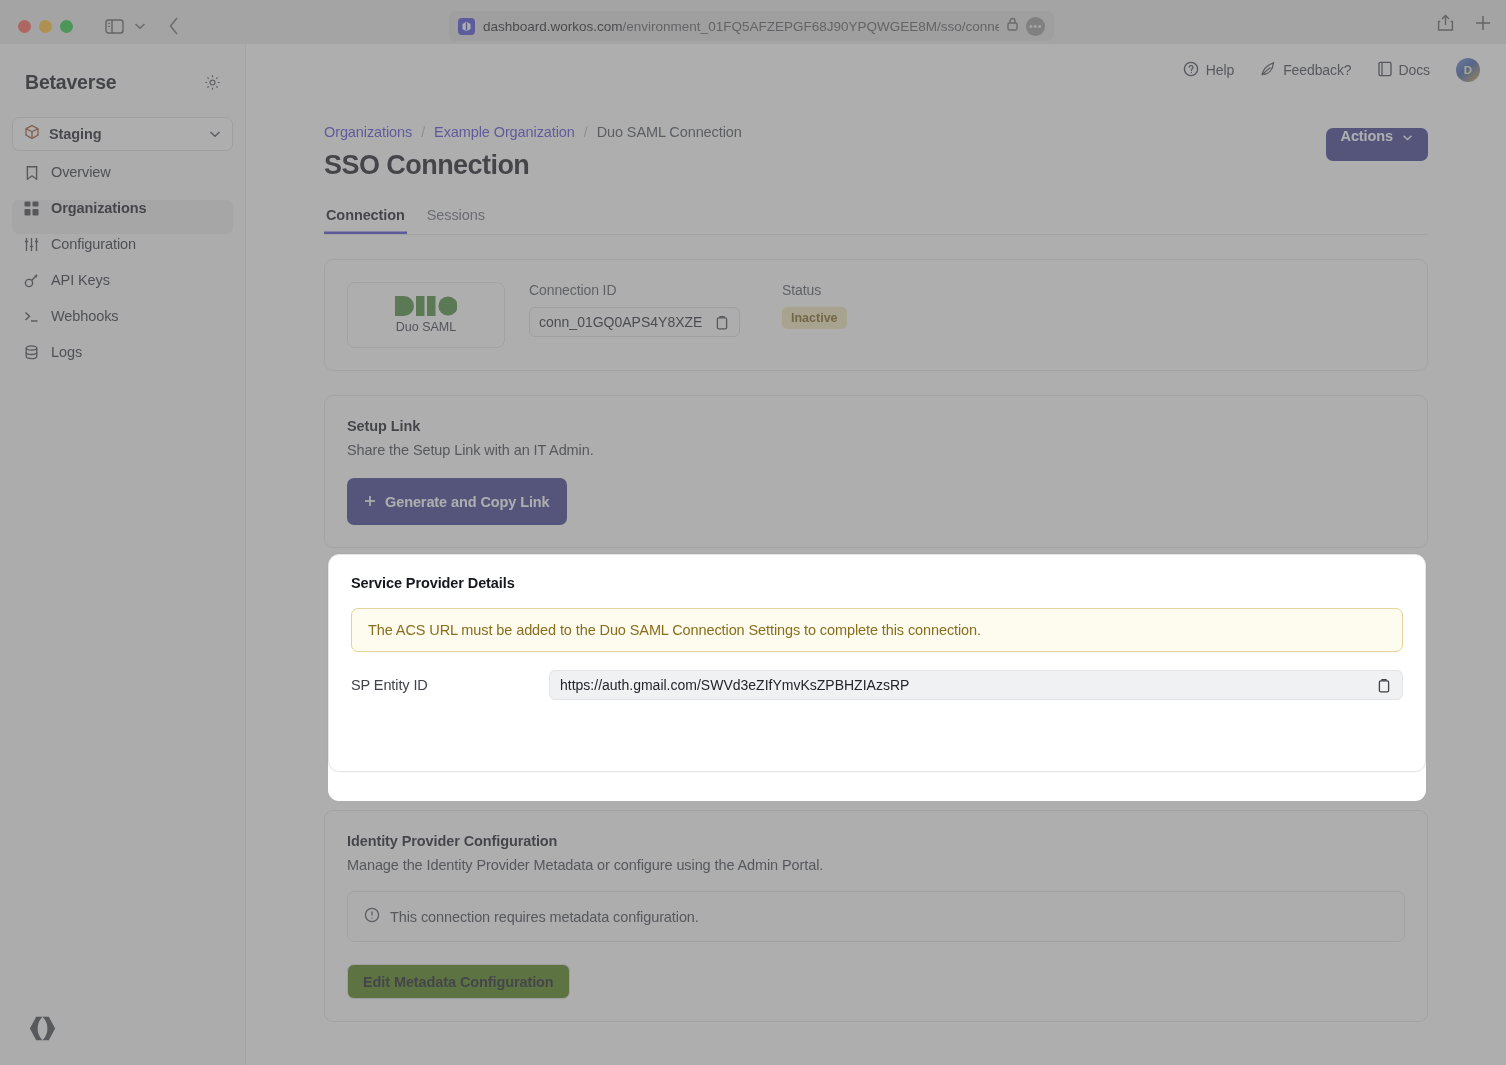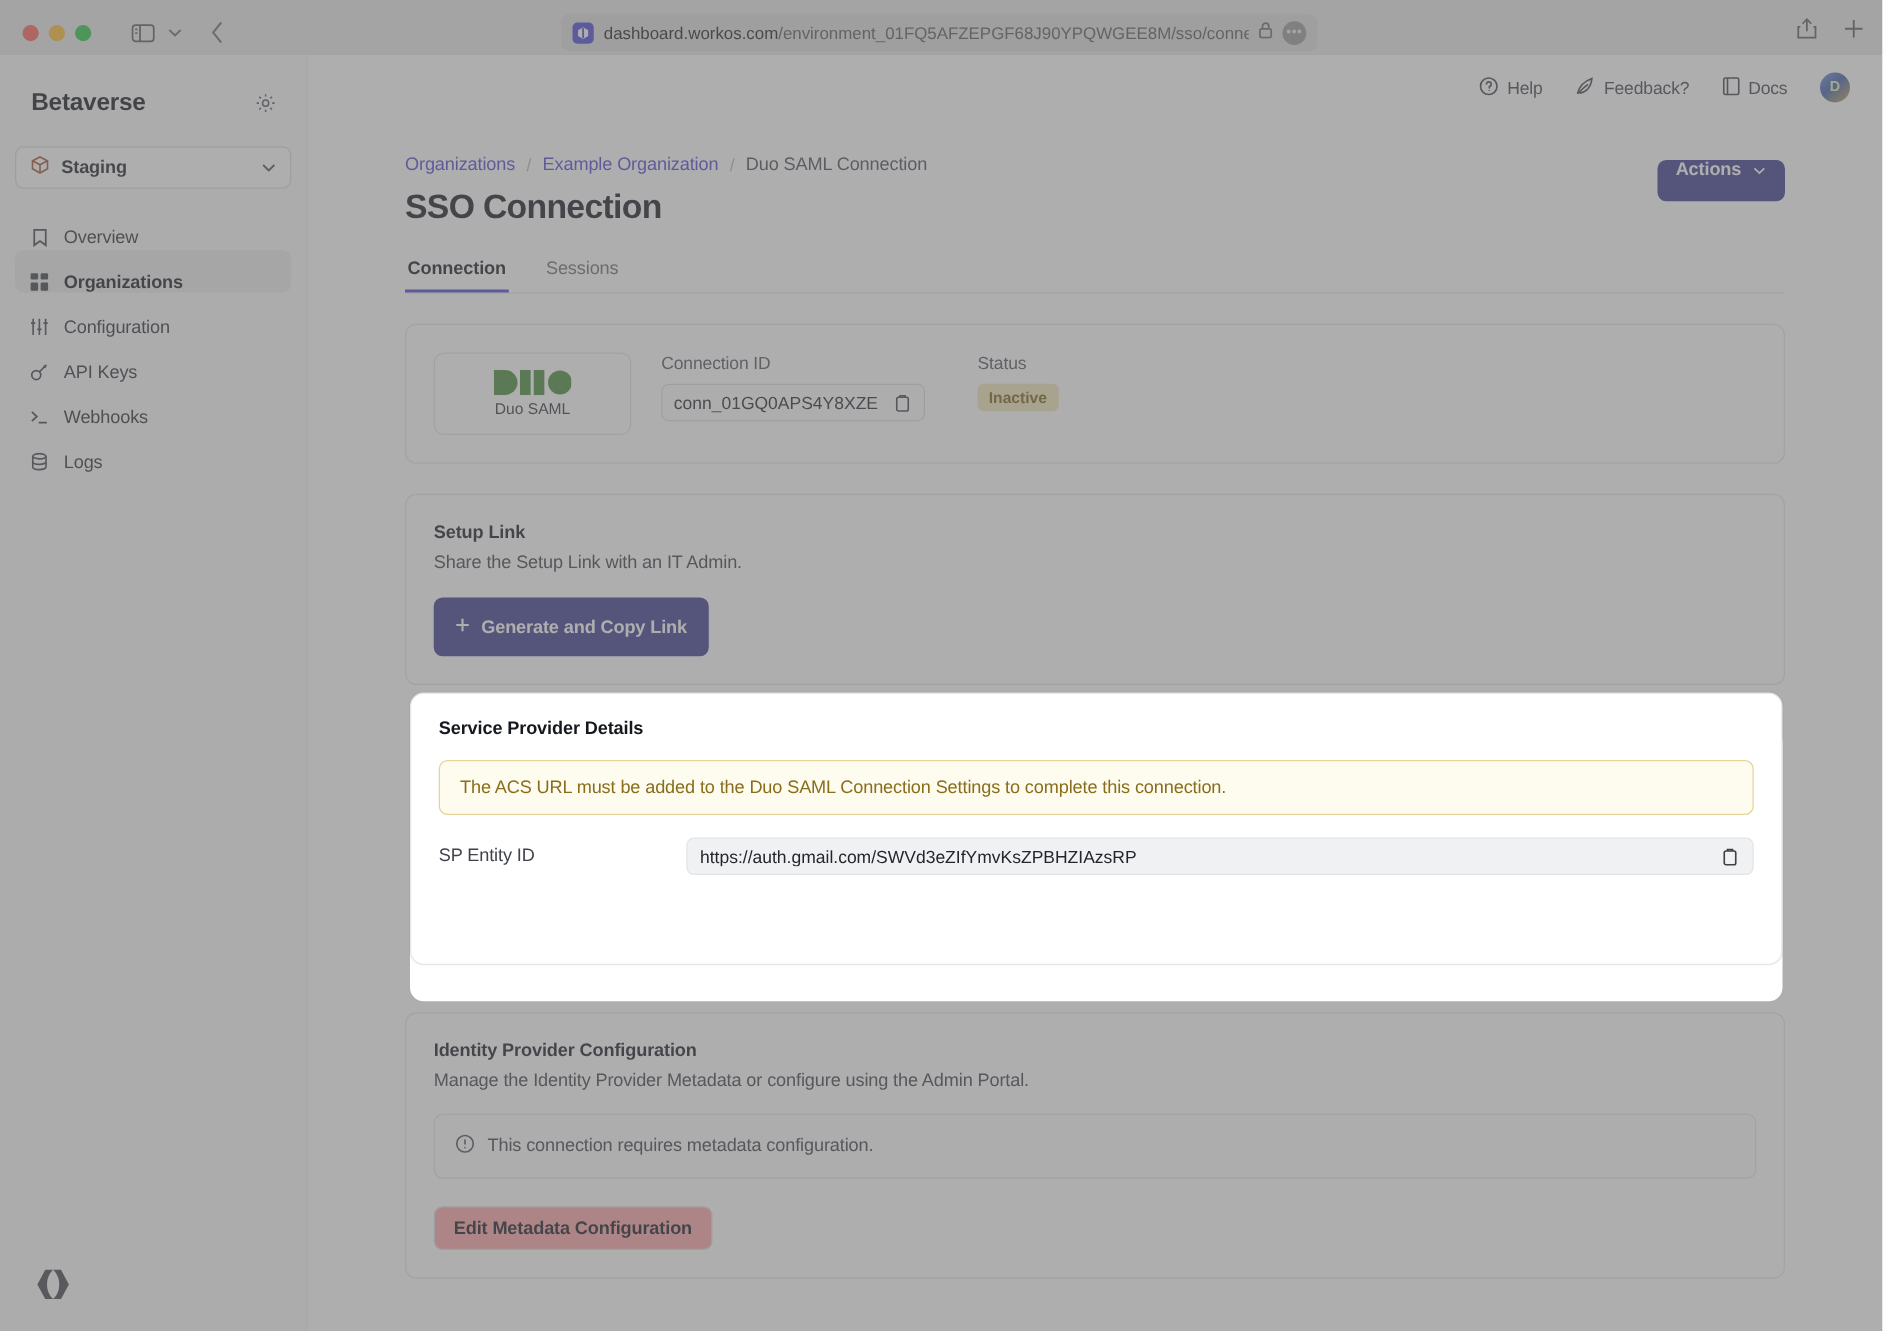--- a/index.html
+++ b/index.html
@@ -89,21 +89,21 @@
     border: 1px solid #dcdde1; border-radius: 7px;
     background: #fff; display: flex; align-items: center;
     padding: 0 11px; gap: 9px;
   }
   .env-name { font-size: 14.5px; font-weight: 700; color: #1b1d24; flex: 1; letter-spacing: -0.1px; }
   .env-chev { color: #4b4e56; display: flex; }
 
   .nav { margin-top: 13px; display: flex; flex-direction: column; gap: 2px; }
   .nav-item {
     height: 34px; border-radius: 7px;
-    display: flex; align-items: flex-end; gap: 11px;
+    display: flex; align-items: flex-start; gap: 11px;
     padding: 0 11px; cursor: pointer;
   }
   .nav-item .nav-label { font-size: 14.5px; color: #2c2f36; letter-spacing: -0.1px; }
   .nav-item.active { background: #ededee; }
   .nav-item.active .nav-label { font-weight: 700; color: #14161d; }
   .nav-icon { width: 17px; height: 17px; display: flex; align-items: center; justify-content: center; color: #3e4148; }
 
   .sidebar-logo { position: absolute; left: 26px; bottom: 16px; }
 
   
@@ -141,21 +141,21 @@
   .page-title { font-size: 27px; font-weight: 700; color: #14161d; letter-spacing: -0.55px; }
   .actions-btn {
     background: #3b3a8f; color: #fff;
     font-size: 14.5px; font-weight: 700; letter-spacing: -0.1px;
     padding: 0 15px; height: 33px; border-radius: 7px; border: none;
     display: flex; gap: 9px; cursor: pointer;
     margin-top: -22px;
   }
 
   .tabs {
-    margin-top: 26px; display: flex; gap: 28px;
+    margin-top: 26px; display: flex; gap: 18px;
     border-bottom: 1px solid #e7e7e9;
   }
   .tab {
     font-size: 14.5px; color: #6a6d74; padding: 0 2px 11px 2px;
     cursor: pointer; letter-spacing: -0.1px;
   }
   .tab.active {
     color: #15171e; font-weight: 700;
     box-shadow: inset 0 -2.5px 0 0 #4f46cf;
   }
@@ -194,21 +194,21 @@
   .card-h { font-size: 14.5px; font-weight: 700; color: #16181f; letter-spacing: -0.1px; }
   .card-sub { font-size: 14.5px; color: #3d4047; margin-top: 8px; letter-spacing: -0.1px; }
 
   .primary-btn {
     margin-top: 20px; background: #3b3a8f; color: #fff; border: none;
     height: 47px; border-radius: 7px; padding: 0 17px;
     font-size: 14.5px; font-weight: 700; letter-spacing: -0.1px;
     display: inline-flex; align-items: center; gap: 9px; cursor: pointer;
   }
   .secondary-btn {
-    margin-top: 22px; background: #fca5a5; color: #16181f;
+    margin-top: 22px; background: #4d7c0f; color: #16181f;
     border: 1px solid #dcdde1; height: 35px; border-radius: 7px;
     padding: 0 15px; font-size: 14.5px; font-weight: 700;
     letter-spacing: -0.1px; cursor: pointer;
   }
 
   
   .spotlight {
     position: absolute; left: 328px; top: 554px;
     width: 1098px; height: 218px;
     background: #ffffff; border-radius: 11px;

